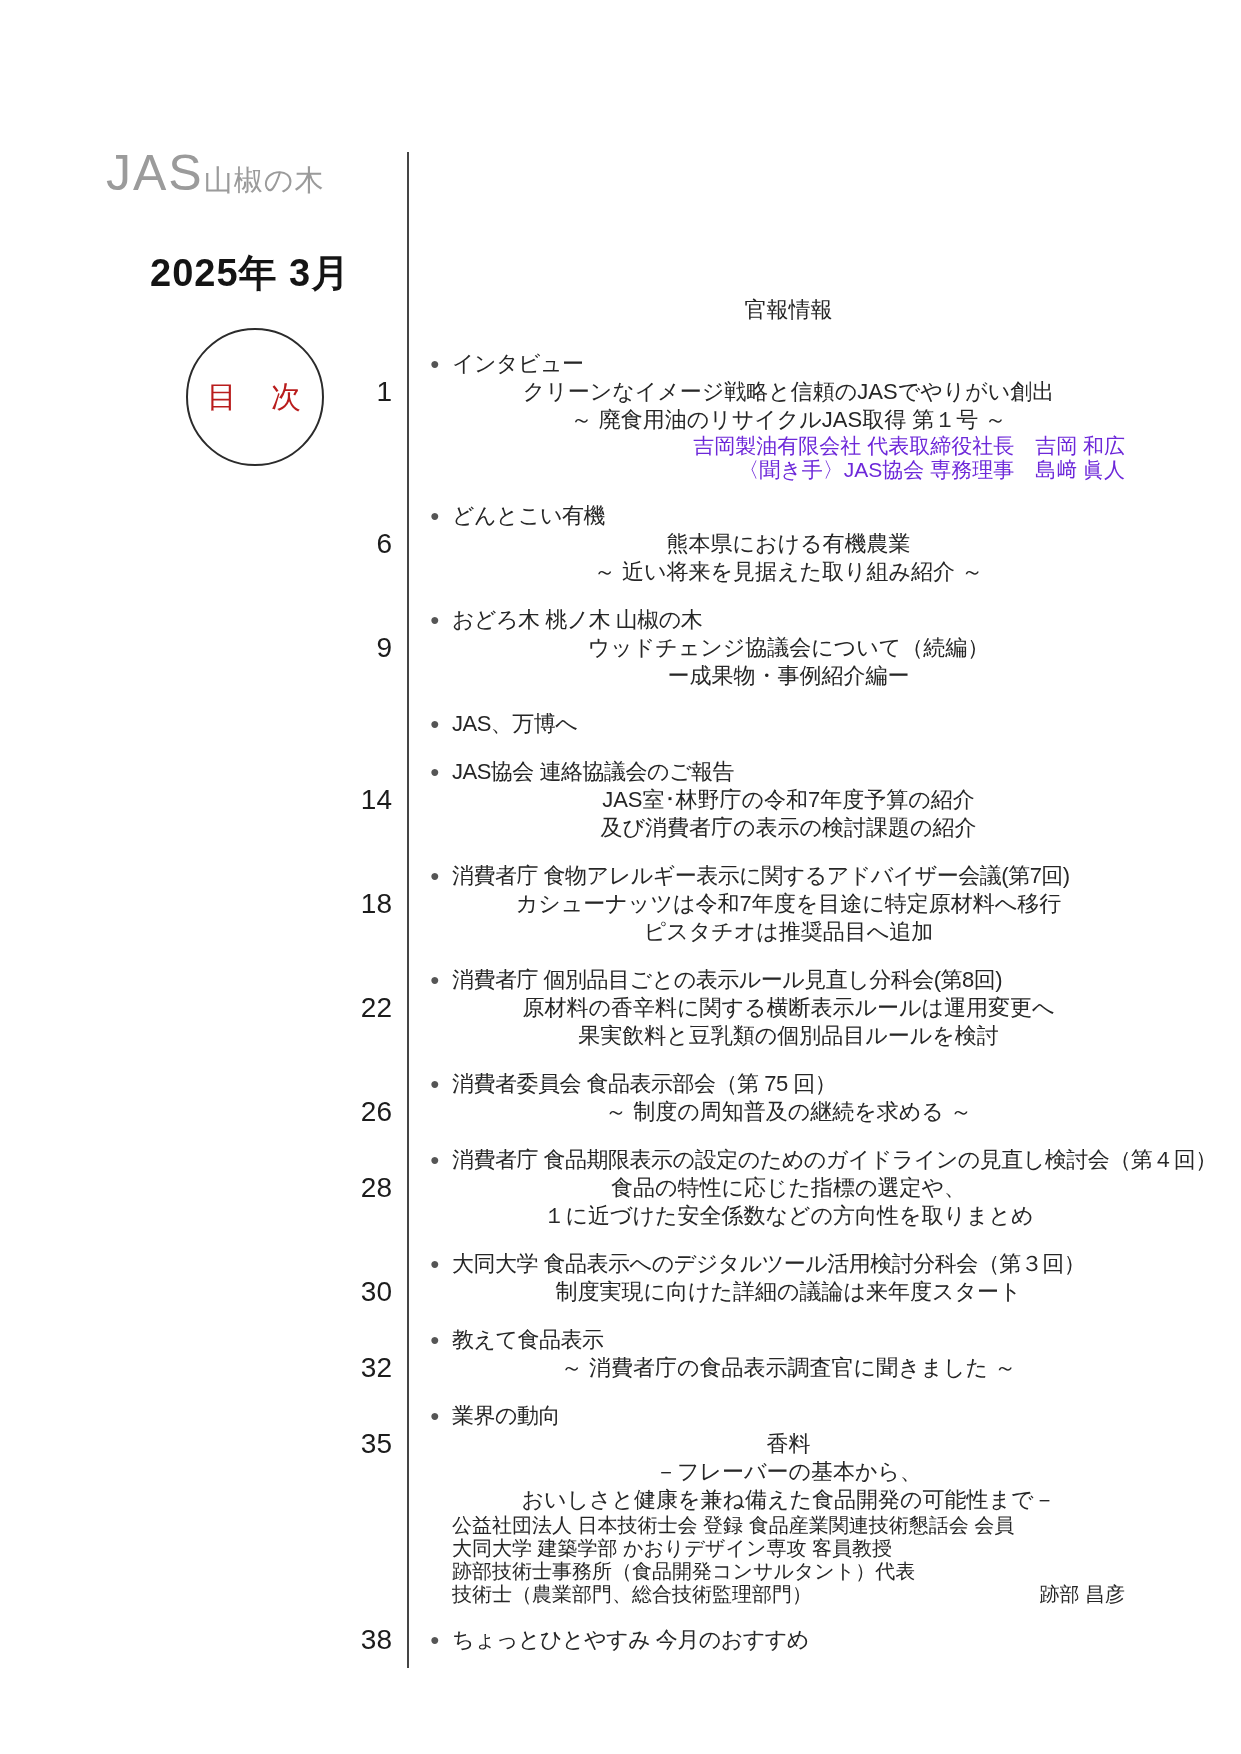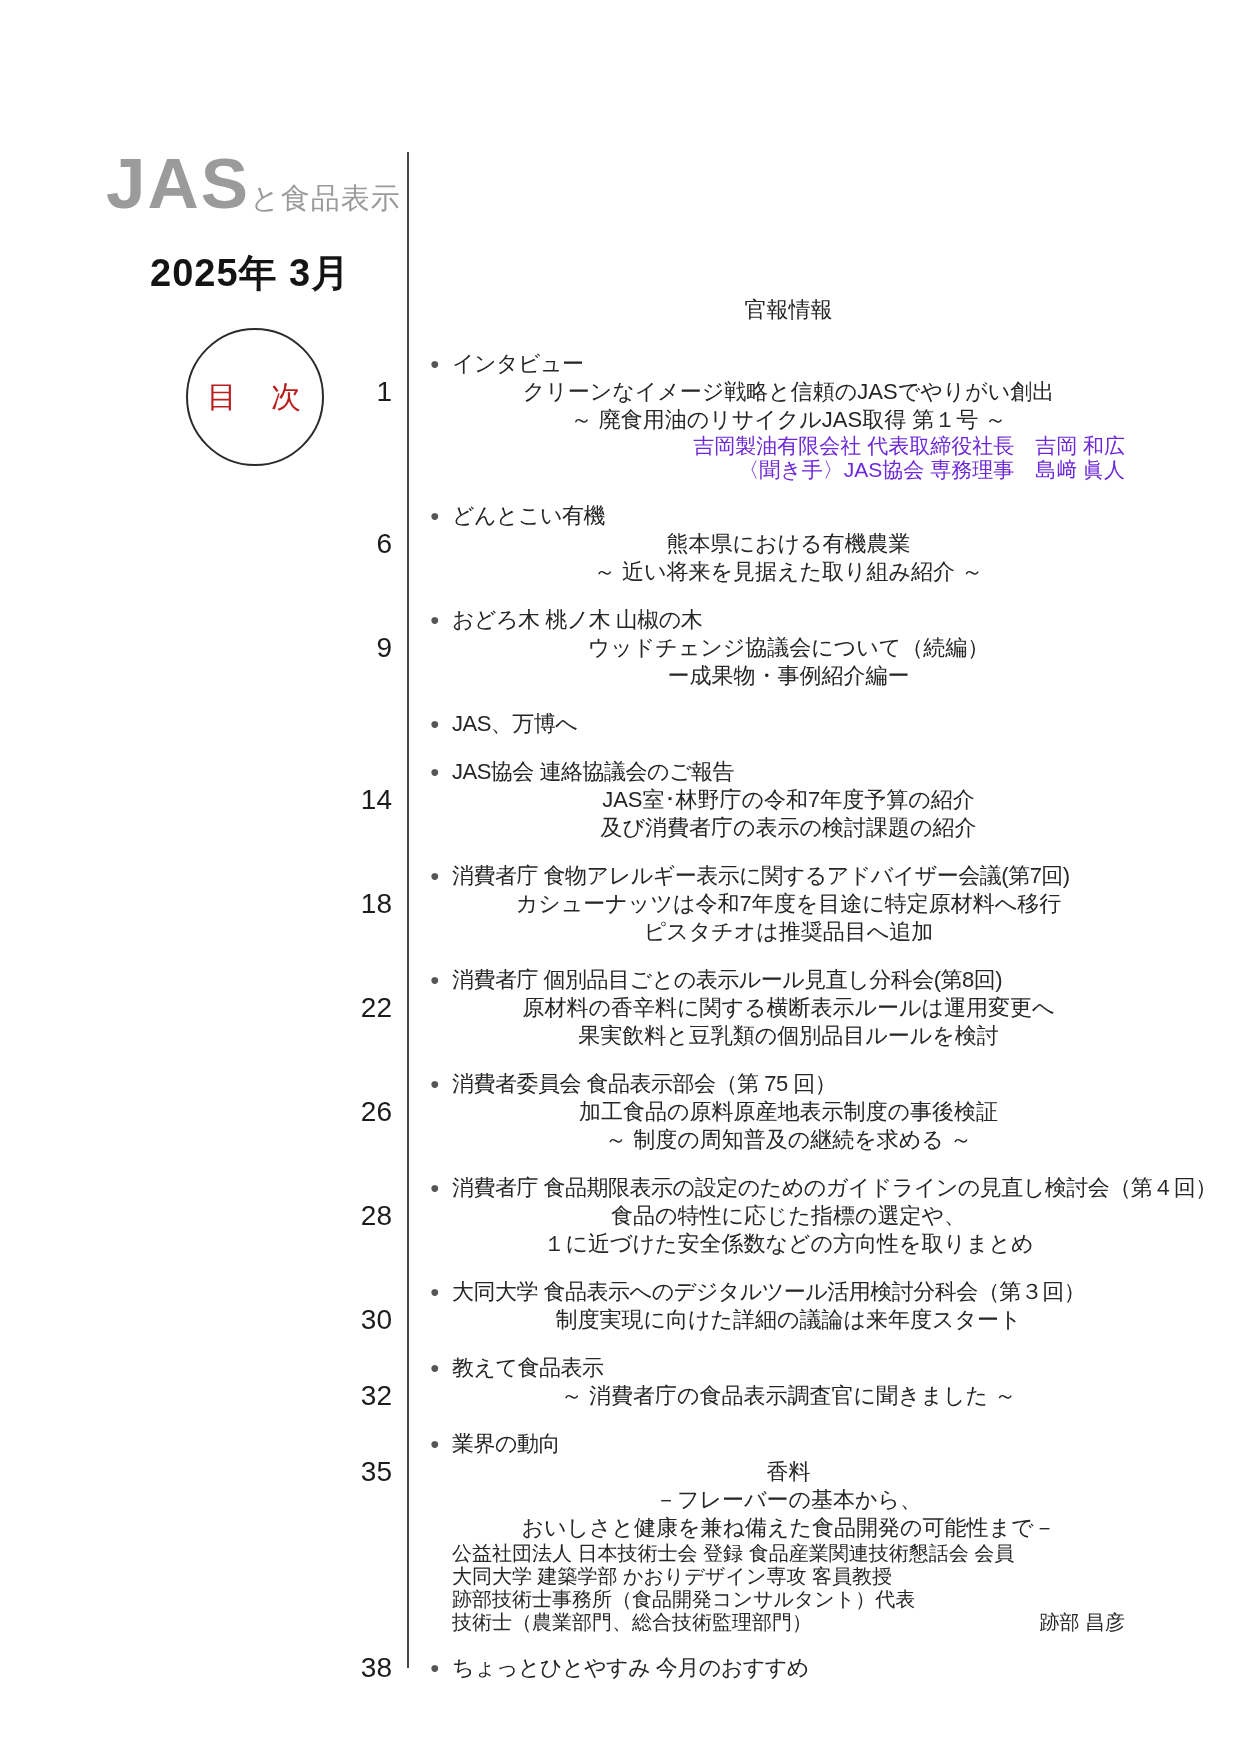--- a/index.html
+++ b/index.html
@@ -15,24 +15,24 @@
   }
   
   .logo {
     position: absolute;
     left: 106px;
     top: 148px;
     white-space: nowrap;
     line-height: 1;
   }
   .logo-main {
-    font-size: 71px;
+    font-size: 50px;
     color: #9b9b9b;
     letter-spacing: 2px;
-    font-weight: bold;
+    font-weight: normal;
   }
   .logo-sub {
     font-size: 29px;
     color: #9b9b9b;
     letter-spacing: 1px;
   }
   .issue-date {
     position: absolute;
     left: 150px;
     top: 254px;
@@ -133,21 +133,21 @@
     white-space: nowrap;
     color: #262626;
   }
 </style>
 </head>
 <body>
 
 <div class="page">
 
   <div class="logo">
-    <span class="logo-main">JAS</span><span class="logo-sub">と食品表示</span>
+    <span class="logo-main">JAS</span><span class="logo-sub">山椒の木</span>
   </div>
 
   <div class="issue-date">2025年 3月</div>
 
   <div class="toc-circle">
     <span class="toc-circle-label">目　次</span>
   </div>
 
   <div class="divider"></div>
 
@@ -235,21 +235,20 @@
           <div class="t-line indent">果実飲料と豆乳類の個別品目ルールを検討</div>
         </div>
       </div>
       <div class="toc-item">
         <div class="num">26</div>
         <div class="item-body">
           <div class="t-line title-line">
             <span class="bullet">●</span>
             <span class="title-text">消費者委員会 食品表示部会（第 75 回）</span>
           </div>
-          <div class="t-line indent">加工食品の原料原産地表示制度の事後検証</div>
           <div class="t-line indent">～ 制度の周知普及の継続を求める ～</div>
         </div>
       </div>
       <div class="toc-item">
         <div class="num">28</div>
         <div class="item-body">
           <div class="t-line title-line">
             <span class="bullet">●</span>
             <span class="title-text">消費者庁 食品期限表示の設定のためのガイドラインの見直し検討会（第４回）</span>
           </div>

